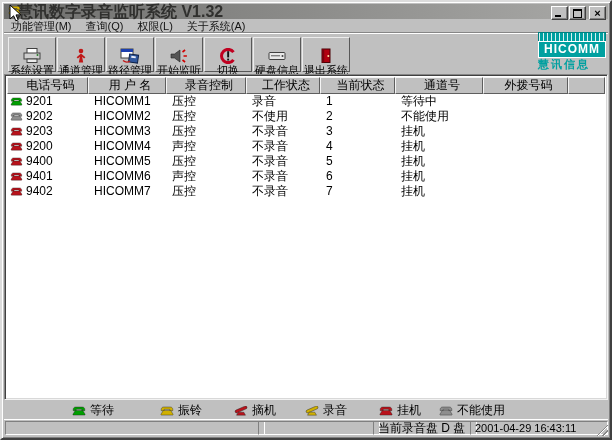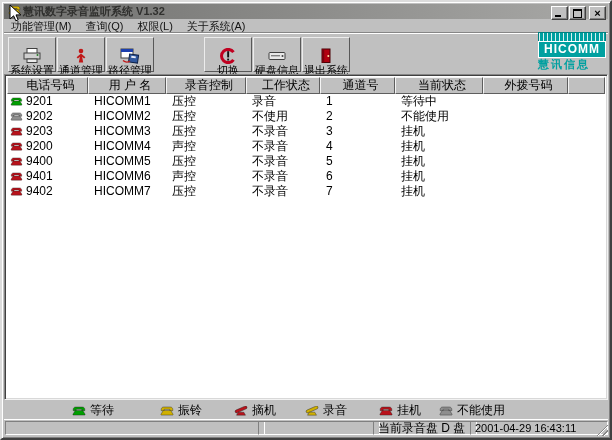--- a/index.html
+++ b/index.html
@@ -15,21 +15,21 @@
     box-shadow:inset 1px 1px 0 #ffffff, inset -1px -1px 0 #808080;
   }
   
   .titlebar{
     position:absolute;left:2px;top:2px;right:2px;height:15px;
     background:linear-gradient(90deg,#6f6f6d,#a9a9a7);
     display:flex;align-items:center;
   }
   .app-icon{position:absolute;left:4px;top:1px;color:#d8b300;}
   .title-text{
-    margin-left:19px;font-size:11px;line-height:15px;font-weight:bold;color:#30302e;
+    margin-left:13px;font-size:16px;line-height:15px;font-weight:bold;color:#30302e;
     white-space:nowrap;
   }
   .win-buttons{position:absolute;right:2px;top:2px;display:flex;}
   .wbtn{
     width:15px;height:12px;background:#c0c0c0;margin-left:1px;
     border:1px solid;border-color:#ffffff #404040 #404040 #ffffff;
     box-shadow:inset -1px -1px 0 #808080;
     display:flex;align-items:center;justify-content:center;position:relative;
   }
   .wbtn.close{margin-left:3px;}
@@ -199,20 +199,29 @@
           <g transform="rotate(8 13 11)">
             <rect x="9" y="6.5" width="9" height="8" fill="#30589e" stroke="#0d2046"></rect>
             <rect x="11" y="8" width="4.5" height="2" fill="#e8eefc"></rect>
           </g>
           <path d="M3 12.5 q3.5 3 7 .5" stroke="#c01818" stroke-width="1.4" fill="none"></path>
         </svg>
       </span>
       <span class="tlabel">路径管理</span>
     </div>
 
+    <div class="tbtn" style="left:151px">
+      <span class="ticon">
+        <svg width="20" height="16" viewBox="0 0 20 16">
+          <path d="M2 6 h3.5 L11 2 v12 L5.5 10 H2 Z" fill="#555" stroke="#222" stroke-width="0.6"></path>
+          <path d="M13.5 4 l2.6-2 M14.5 8 h3.4 M13.5 12 l2.6 2" stroke="#d00000" stroke-width="1.6" fill="none"></path>
+        </svg>
+      </span>
+      <span class="tlabel">开始监听</span>
+    </div>
 
     <div class="tbtn" style="left:200px">
       <span class="ticon">
         <svg width="20" height="16" viewBox="0 0 20 16">
           <path d="M15.5 4.2 A6.6 6.6 0 1 0 15.5 11.8" fill="none" stroke="#c00020" stroke-width="3"></path>
           <rect x="9.2" y="3.2" width="1.9" height="6.2" fill="#111"></rect>
           <rect x="9.2" y="10.6" width="1.9" height="1.9" fill="#111"></rect>
         </svg>
       </span>
       <span class="tlabel">切换</span>
@@ -246,22 +255,22 @@
     <div class="logo-strip2">HICOMM</div>
     <div class="logo-strip3">慧讯信息</div>
   </div>
 
   <div class="table-panel">
     <div class="thead">
       <div class="th">电话号码</div>
       <div class="th">用 户 名</div>
       <div class="th">录音控制</div>
       <div class="th">工作状态</div>
+      <div class="th">当前状态</div>
       <div class="th">通道号</div>
-      <div class="th">当前状态</div>
       <div class="th">外拨号码</div>
       <div class="th"></div>
     </div>
 
     <div class="tr">
       <div class="td td-phone">
           <span class="ph" style="color: rgb(0, 158, 0);">
             <svg width="13" height="9" viewBox="0 0 14 10">
               <use href="#ph-down"></use>
             </svg>

